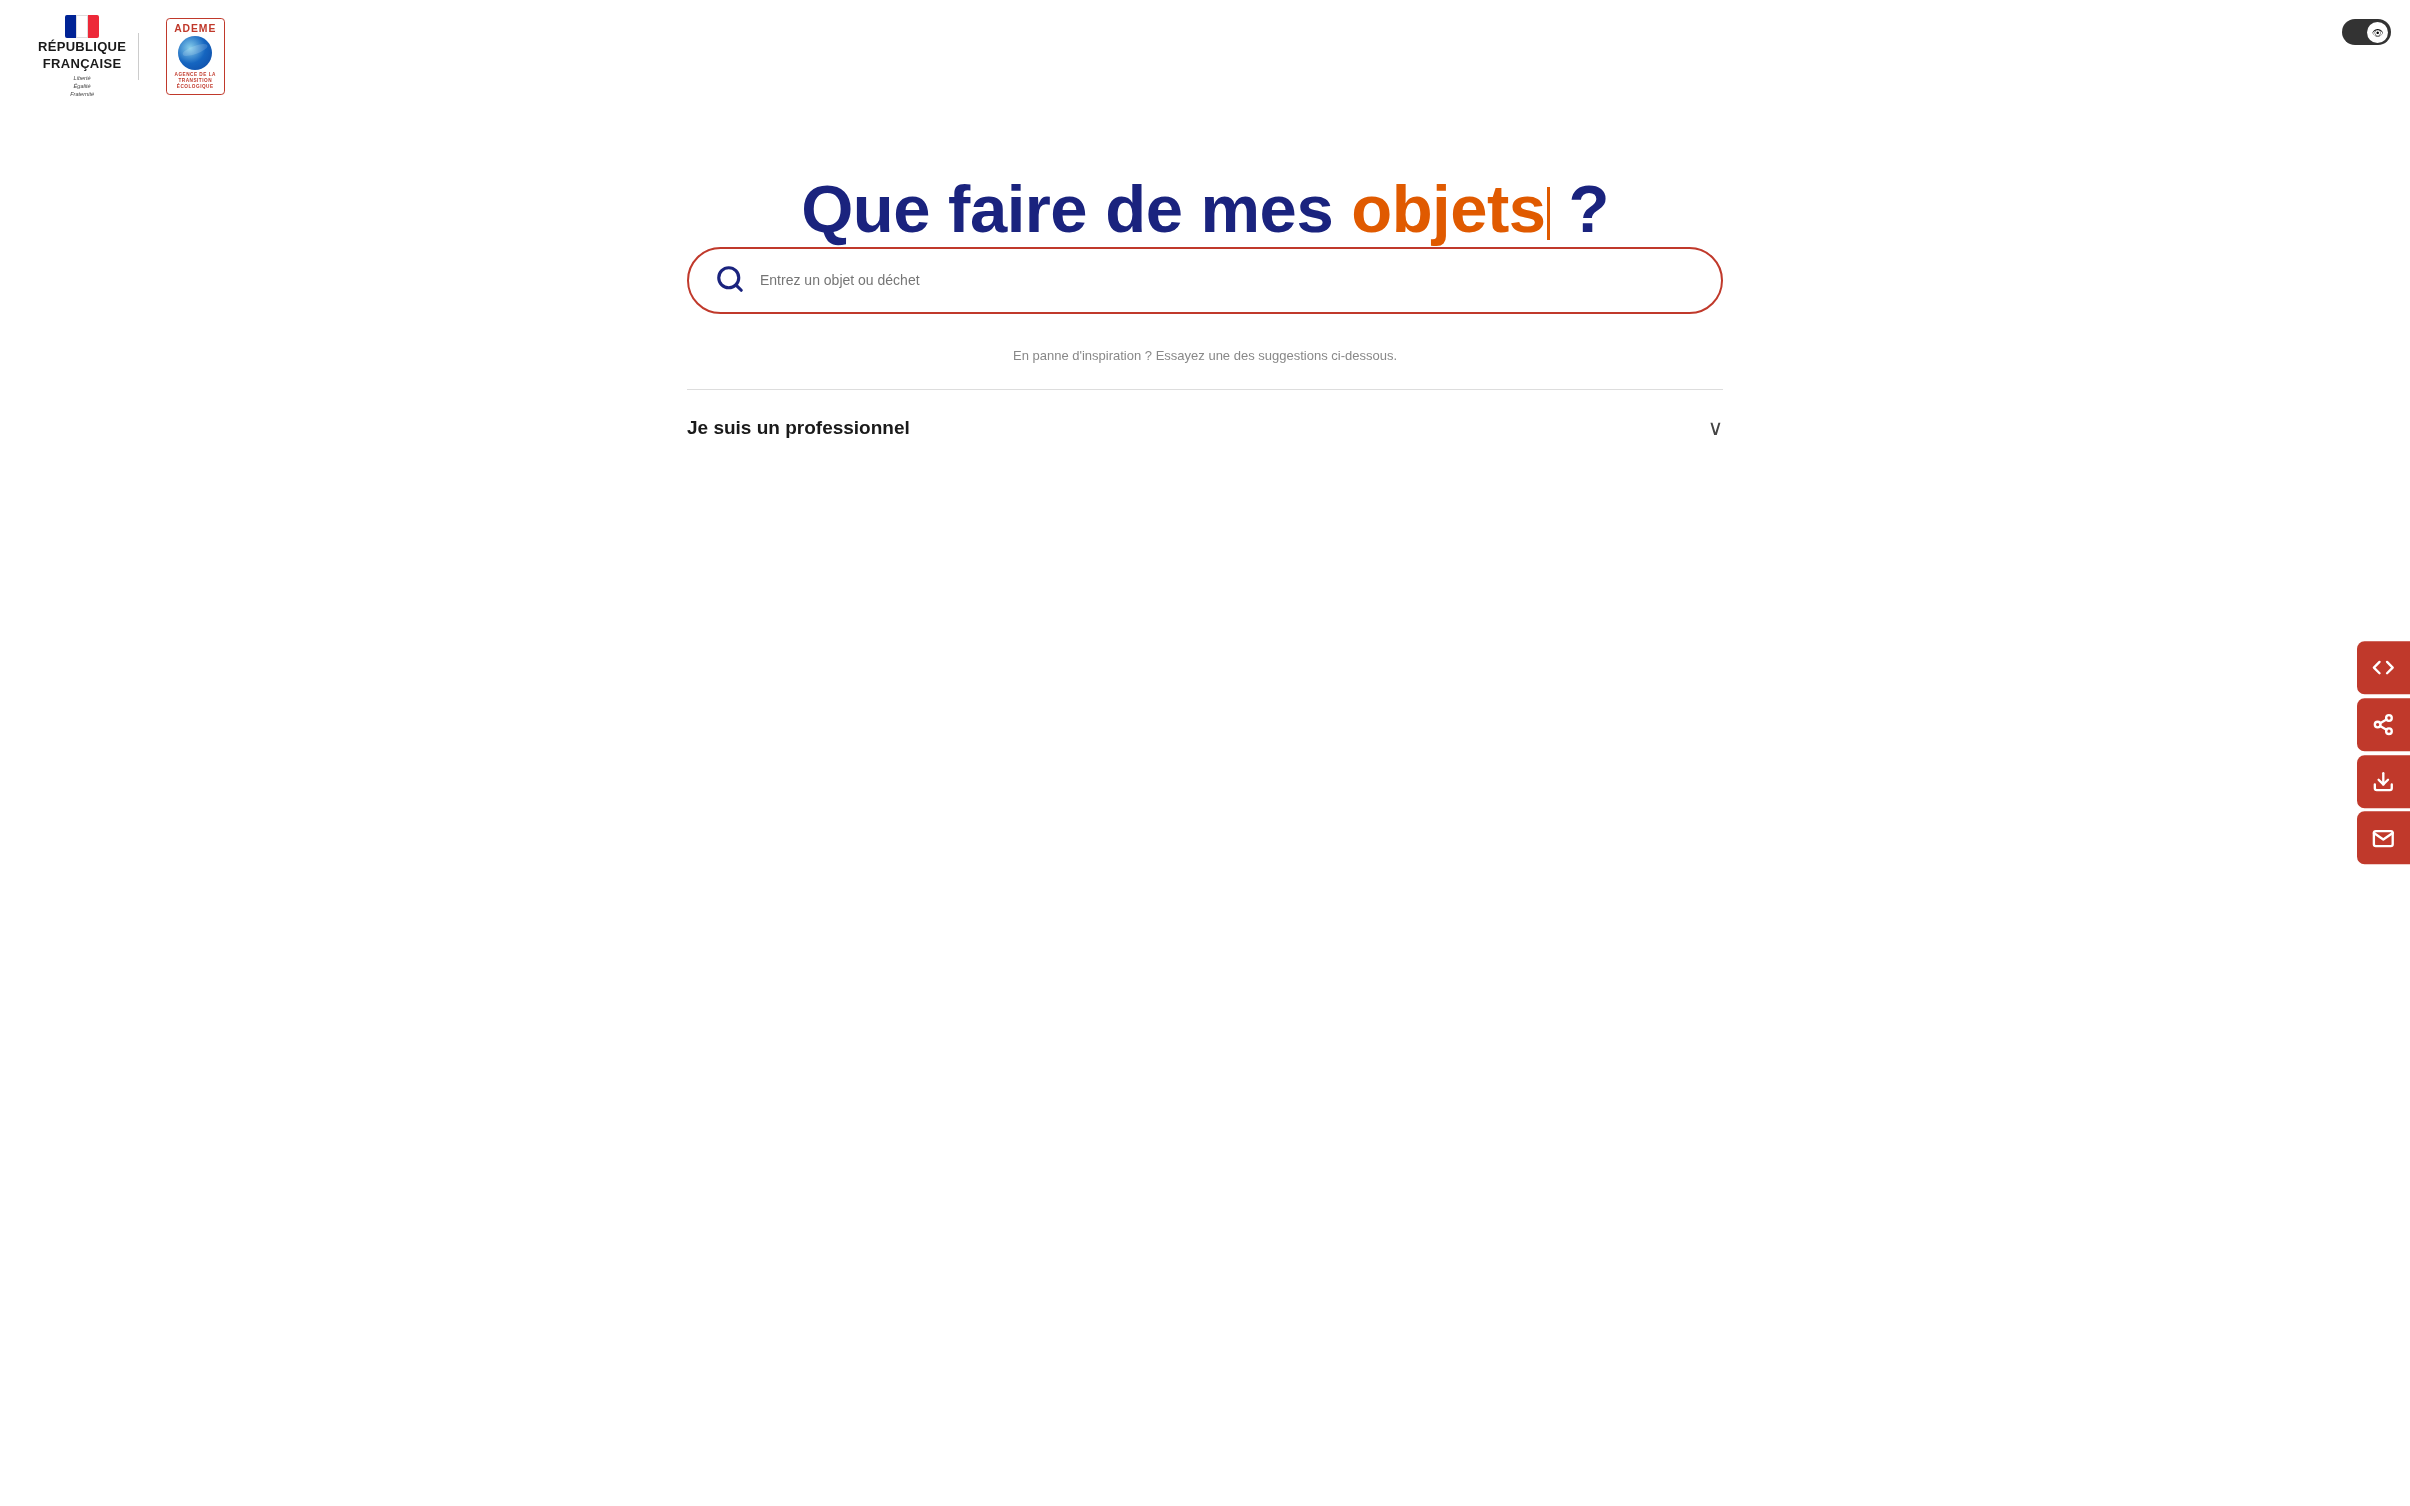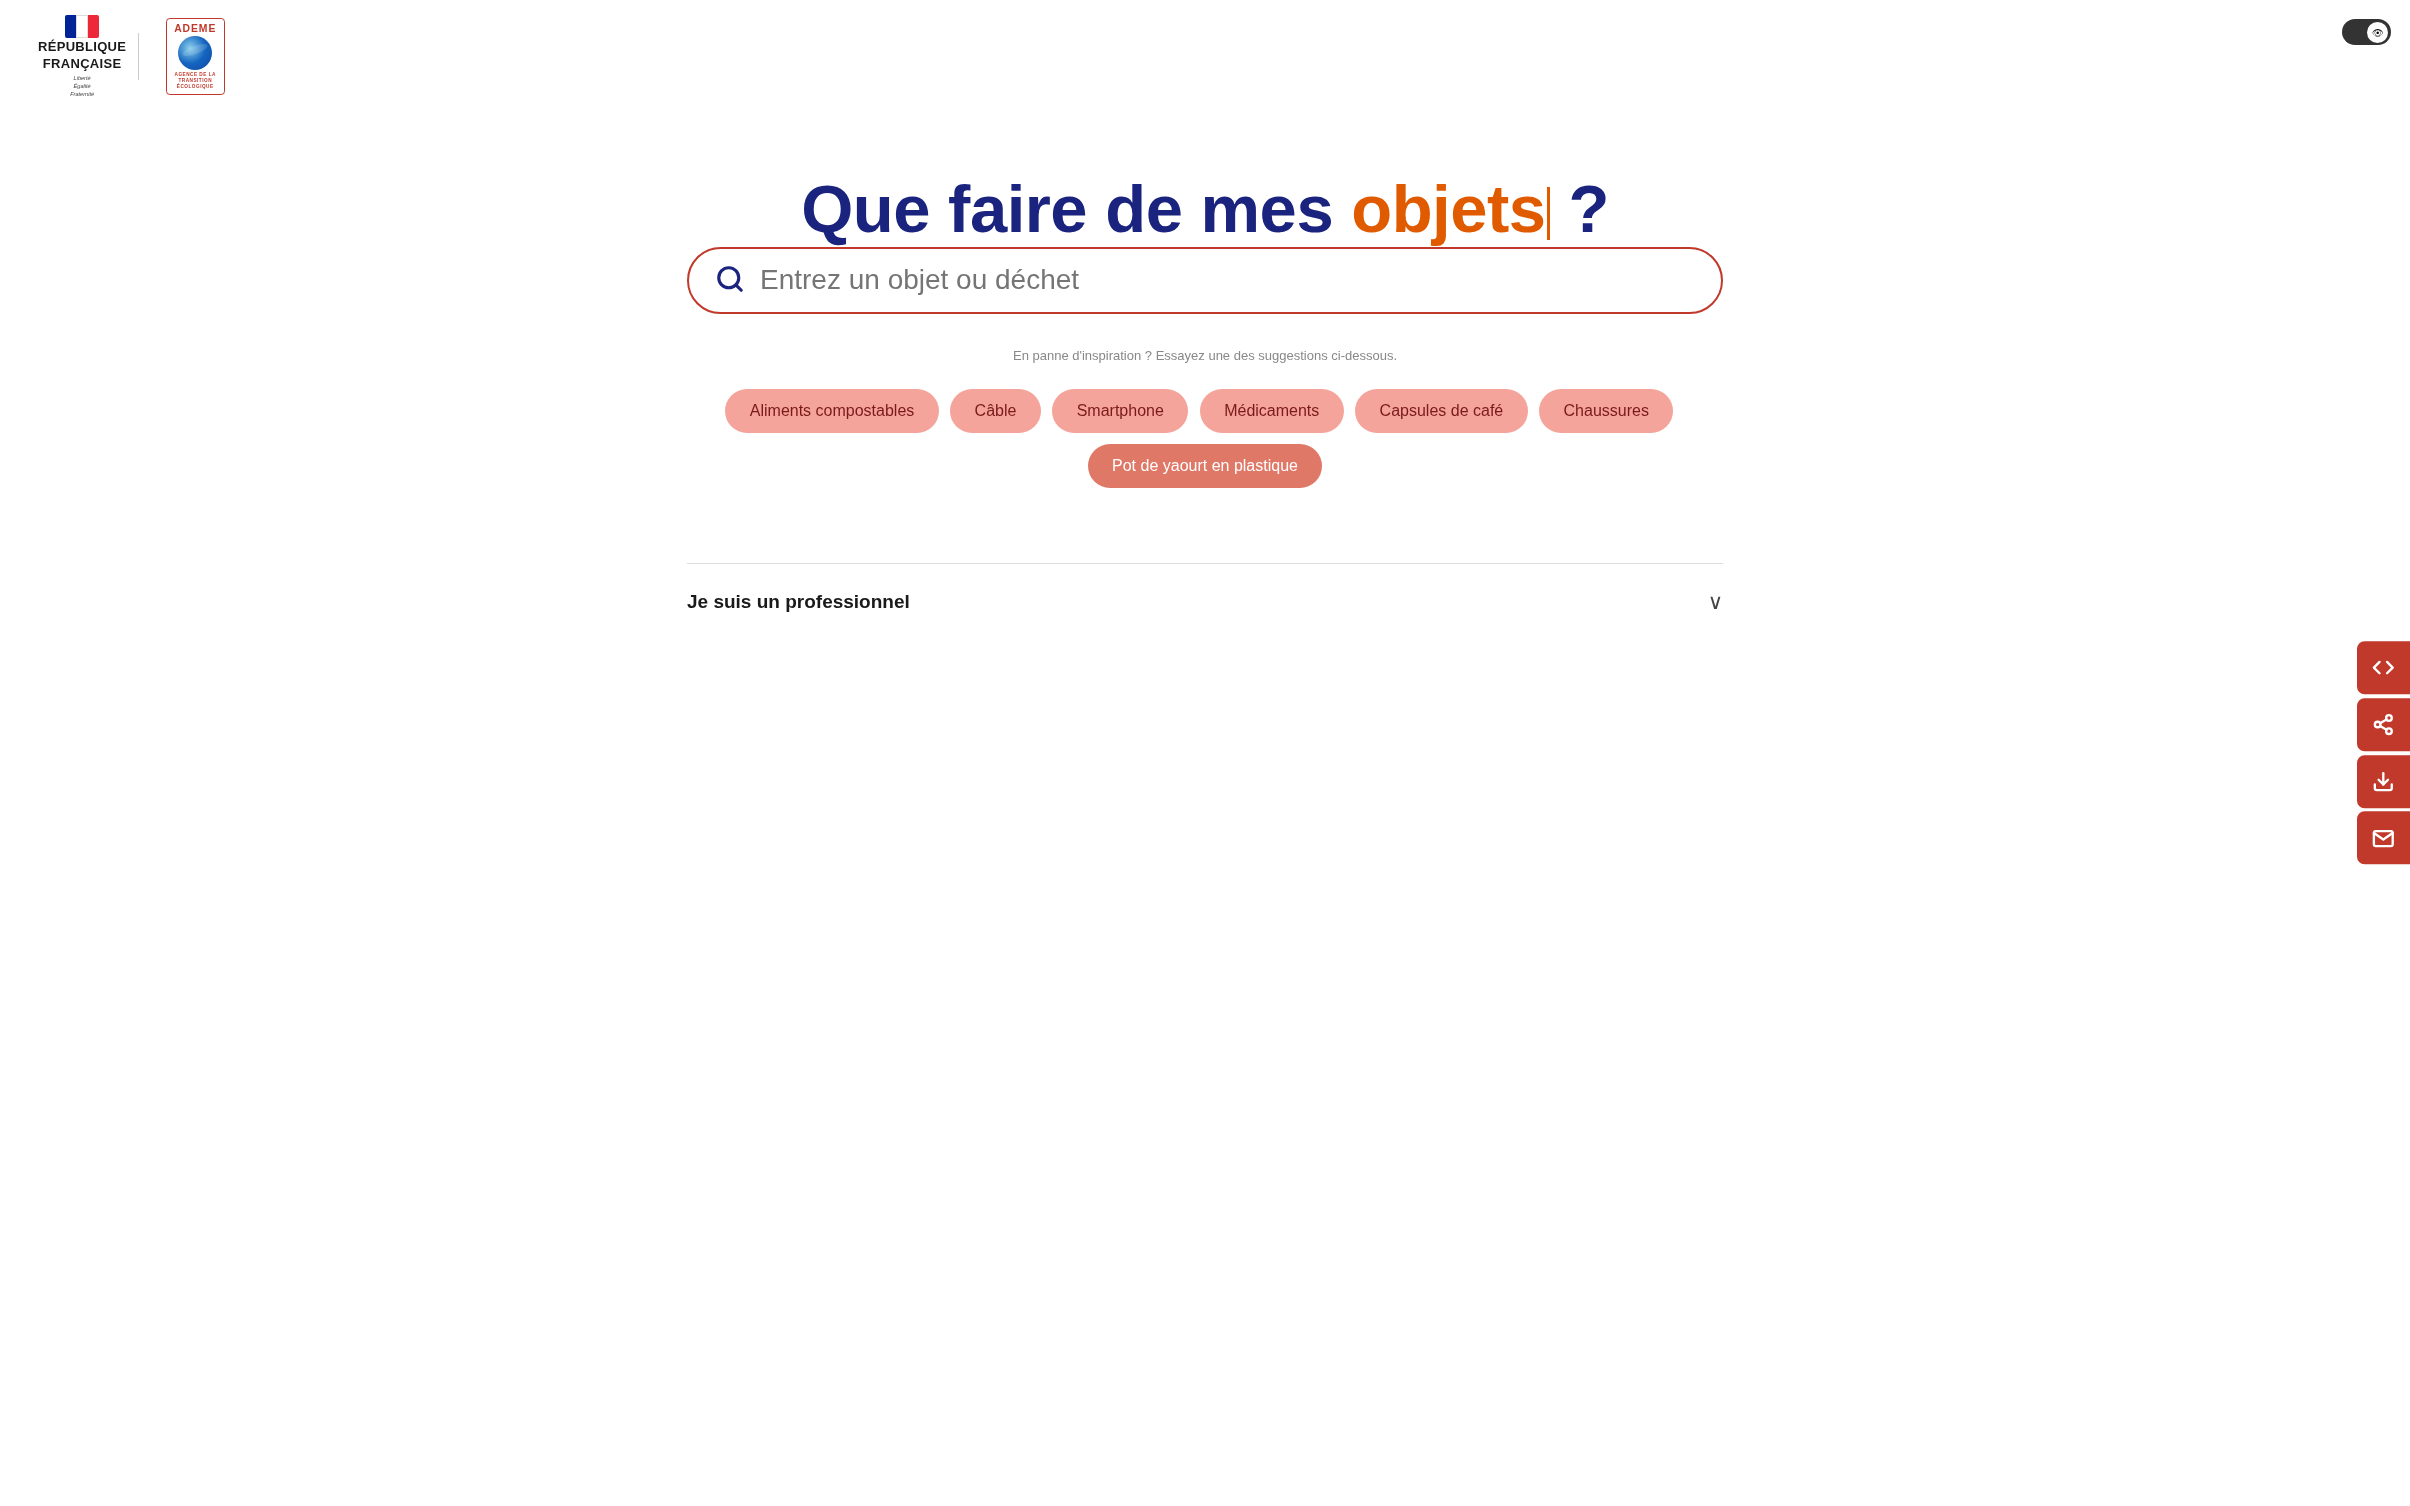--- a/index.html
+++ b/index.html
@@ -210,21 +210,21 @@
     }
 
     .search-icon-wrap {
       flex-shrink: 0;
     }
 
     .search-input {
       flex: 1;
       border: none;
       outline: none;
-      font-size: 28px;
+      font-size: 14px;
       color: #999;
       background: transparent;
       font-family: inherit;
     }
 
     
     .suggestion-text {
       font-size: 13px;
       color: #888;
       text-align: center;
@@ -384,30 +384,20 @@
           <circle cx="11" cy="11" r="8"></circle>
           <line x1="21" y1="21" x2="16.65" y2="16.65"></line>
         </svg>
       </div>
       <input class="search-input" type="text" placeholder="Entrez un objet ou déchet" style="">
     </div>
   </div>
 
   <p class="suggestion-text">En panne d'inspiration ? Essayez une des suggestions ci-dessous.</p>
 
-  <div class="chips-container">
-    <button class="chip">Aliments compostables</button>
-    <button class="chip">Câble</button>
-    <button class="chip">Smartphone</button>
-    <button class="chip">Médicaments</button>
-    <button class="chip">Capsules de café</button>
-    <button class="chip">Chaussures</button>
-    <br style="width:100%">
-    <button class="chip darker">Pot de yaourt en plastique</button>
-  </div>
 
   <div class="professional-section">
     <div class="professional-header">
       <span class="professional-title">Je suis un professionnel</span>
       <span class="chevron">∨</span>
     </div>
   </div>
 
 </main>
 

